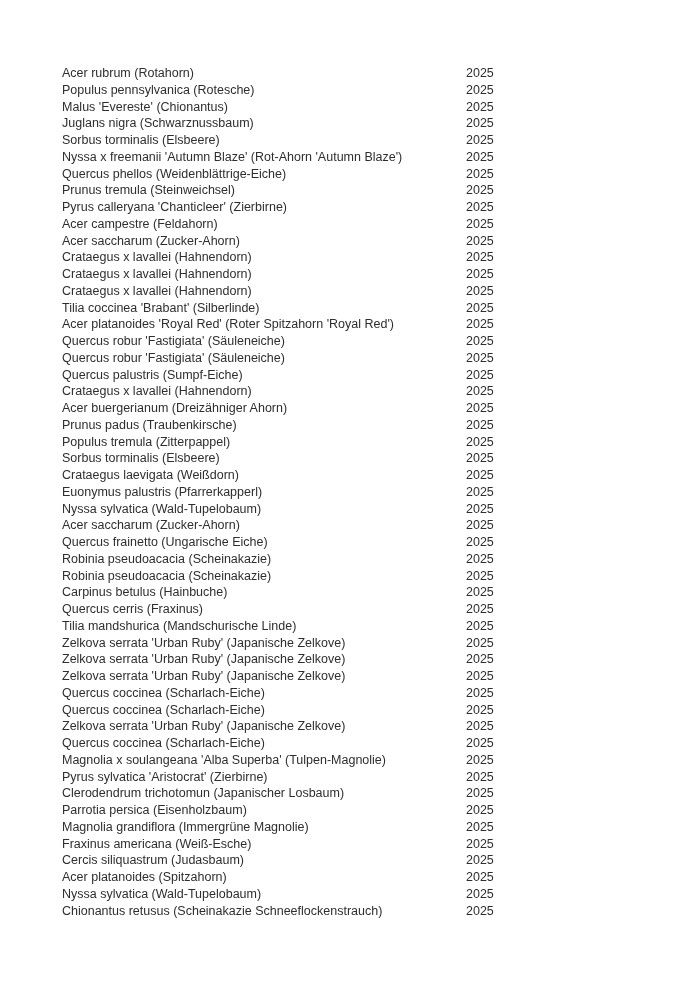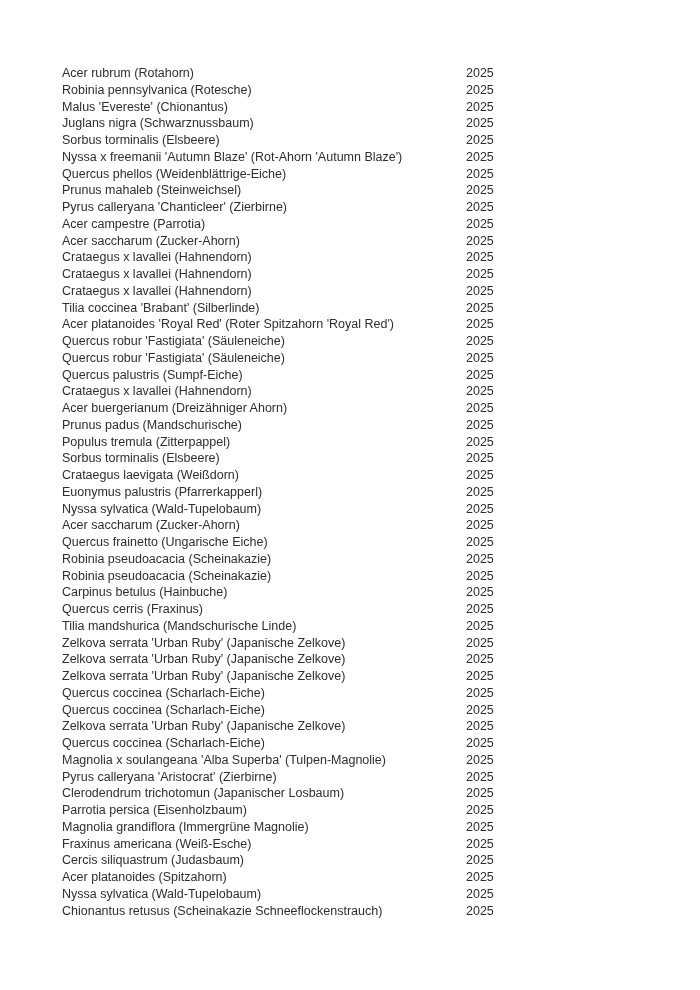--- a/index.html
+++ b/index.html
@@ -44,21 +44,21 @@
 <body style="background: rgb(255, 255, 255); color: rgb(46, 46, 46);">
 
 <div class="page">
   <div class="list" id="tree-list">
   <div class="row">
     <span class="species">Acer rubrum (Rotahorn)</span>
     <span class="year">2025</span>
   </div>
 
   <div class="row">
-    <span class="species">Robinia pennsylvanica (Rotesche)</span>
+    <span class="species">Populus pennsylvanica (Rotesche)</span>
     <span class="year">2025</span>
   </div>
 
   <div class="row">
     <span class="species">Malus 'Evereste' (Chionantus)</span>
     <span class="year">2025</span>
   </div>
 
   <div class="row">
     <span class="species">Juglans nigra (Schwarznussbaum)</span>
@@ -74,31 +74,31 @@
     <span class="species">Nyssa x freemanii 'Autumn Blaze' (Rot-Ahorn 'Autumn Blaze')</span>
     <span class="year">2025</span>
   </div>
 
   <div class="row">
     <span class="species">Quercus phellos (Weidenblättrige-Eiche)</span>
     <span class="year">2025</span>
   </div>
 
   <div class="row">
-    <span class="species">Prunus mahaleb (Steinweichsel)</span>
+    <span class="species">Prunus tremula (Steinweichsel)</span>
     <span class="year">2025</span>
   </div>
 
   <div class="row">
     <span class="species">Pyrus calleryana 'Chanticleer' (Zierbirne)</span>
     <span class="year">2025</span>
   </div>
 
   <div class="row">
-    <span class="species">Acer campestre (Parrotia)</span>
+    <span class="species">Acer campestre (Feldahorn)</span>
     <span class="year">2025</span>
   </div>
 
   <div class="row">
     <span class="species">Acer saccharum (Zucker-Ahorn)</span>
     <span class="year">2025</span>
   </div>
 
   <div class="row">
     <span class="species">Crataegus x lavallei (Hahnendorn)</span>
@@ -144,21 +144,21 @@
     <span class="species">Crataegus x lavallei (Hahnendorn)</span>
     <span class="year">2025</span>
   </div>
 
   <div class="row">
     <span class="species">Acer buergerianum (Dreizähniger Ahorn)</span>
     <span class="year">2025</span>
   </div>
 
   <div class="row">
-    <span class="species">Prunus padus (Mandschurische)</span>
+    <span class="species">Prunus padus (Traubenkirsche)</span>
     <span class="year">2025</span>
   </div>
 
   <div class="row">
     <span class="species">Populus tremula (Zitterpappel)</span>
     <span class="year">2025</span>
   </div>
 
   <div class="row">
     <span class="species">Sorbus torminalis (Elsbeere)</span>
@@ -249,21 +249,21 @@
     <span class="species">Quercus coccinea (Scharlach-Eiche)</span>
     <span class="year">2025</span>
   </div>
 
   <div class="row">
     <span class="species">Magnolia x soulangeana 'Alba Superba' (Tulpen-Magnolie)</span>
     <span class="year">2025</span>
   </div>
 
   <div class="row">
-    <span class="species">Pyrus calleryana 'Aristocrat' (Zierbirne)</span>
+    <span class="species">Pyrus sylvatica 'Aristocrat' (Zierbirne)</span>
     <span class="year">2025</span>
   </div>
 
   <div class="row">
     <span class="species">Clerodendrum trichotomun (Japanischer Losbaum)</span>
     <span class="year">2025</span>
   </div>
 
   <div class="row">
     <span class="species">Parrotia persica (Eisenholzbaum)</span>

